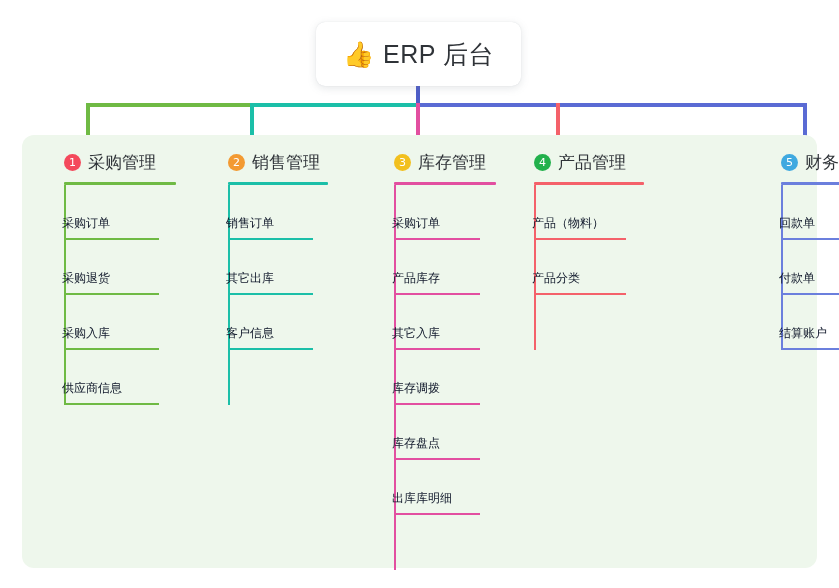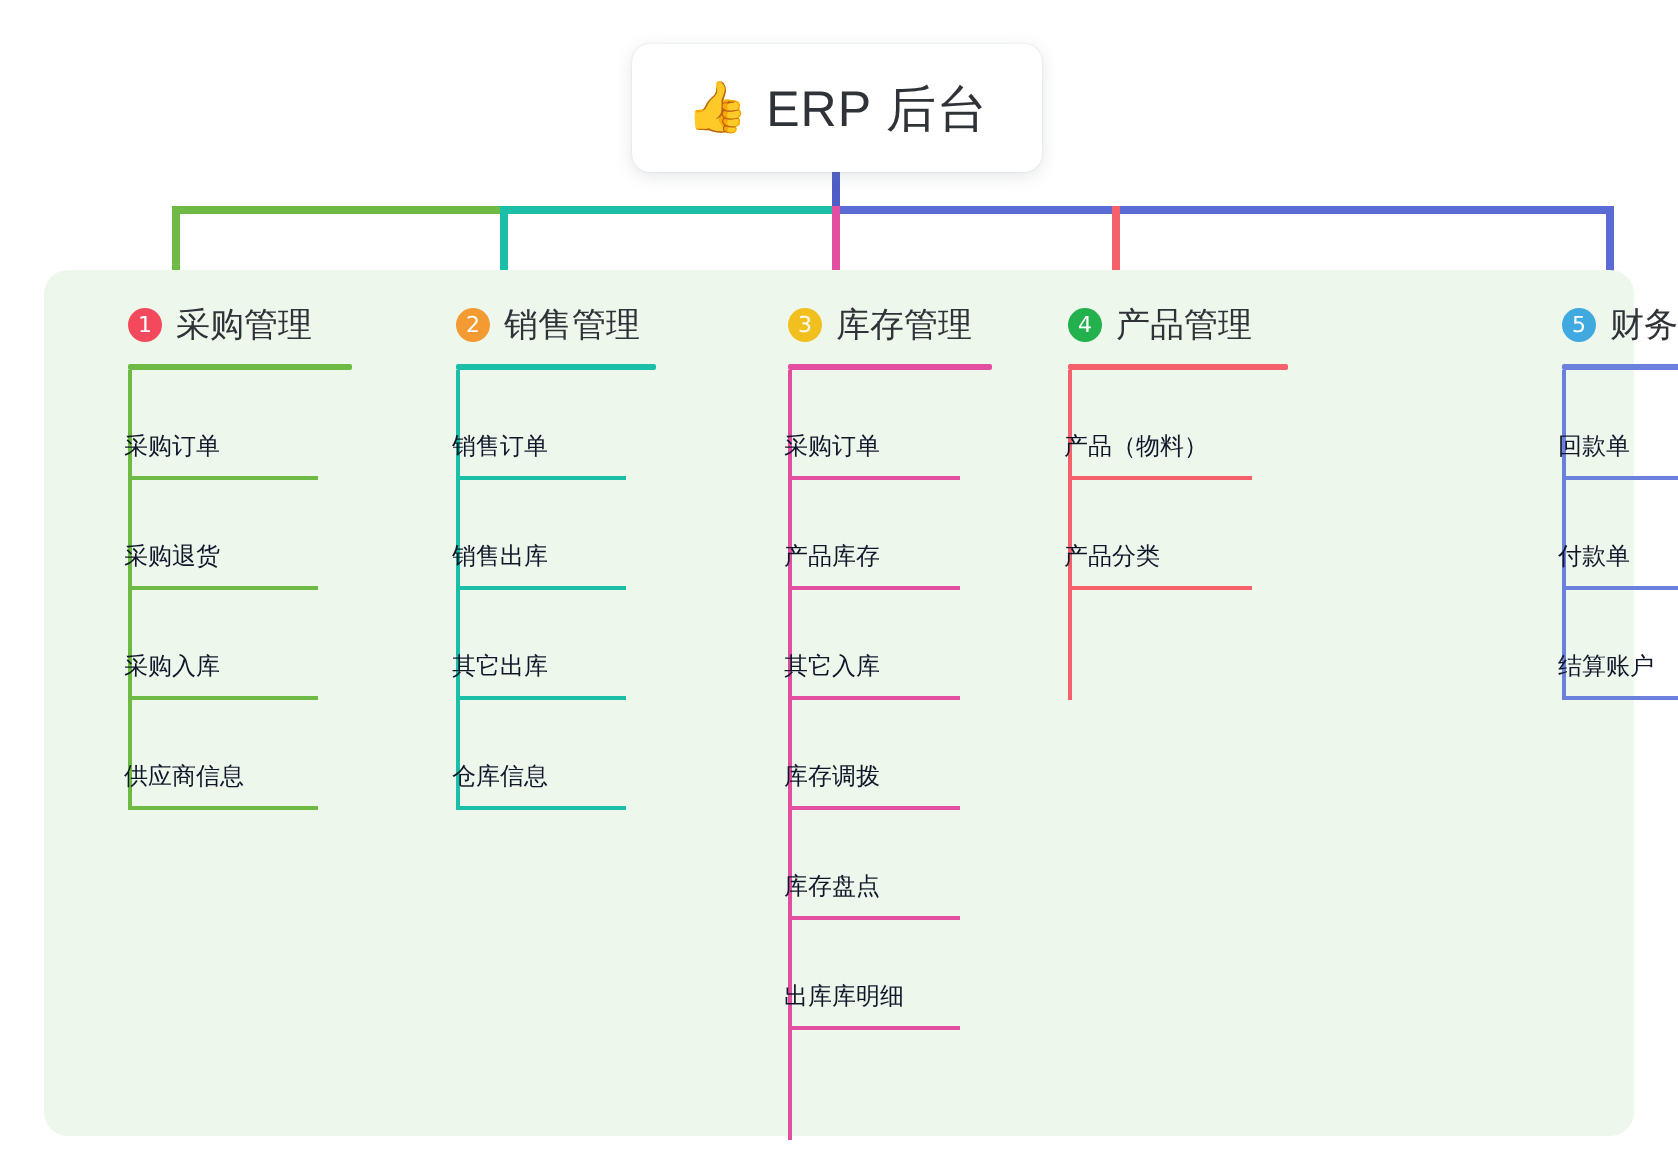--- a/index.html
+++ b/index.html
@@ -185,29 +185,25 @@
         <span class="col-title">销售管理</span>
       </div>
       <div class="head-rule" style="background: rgb(27, 191, 168); width: 100px; margin-left: 14px;"></div>
       <div class="leaf-area">
         <div class="spine" style="background: rgb(27, 191, 168); height: 220px;"></div>
         <div class="leaf">
           <span class="leaf-label">销售订单</span>
           <div class="leaf-rule" style="background: rgb(27, 191, 168); width: 85px;"></div>
         </div>
         <div class="leaf">
-          <span class="leaf-label">销售出库</span>
-          <div class="leaf-rule" style="background: rgb(27, 191, 168); width: 85px;"></div>
-        </div>
-        <div class="leaf">
           <span class="leaf-label">其它出库</span>
           <div class="leaf-rule" style="background: rgb(27, 191, 168); width: 85px;"></div>
         </div>
         <div class="leaf">
-          <span class="leaf-label">仓库信息</span>
+          <span class="leaf-label">客户信息</span>
           <div class="leaf-rule" style="background: rgb(27, 191, 168); width: 85px;"></div>
         </div>
       </div>
     </div>
     <div class="column" style="left: 358px; top: 12px; width: 140px;">
       <div class="col-head">
         <span class="badge" style="background: rgb(242, 192, 30);">3</span>
         <span class="col-title">库存管理</span>
       </div>
       <div class="head-rule" style="background: rgb(226, 79, 160); width: 102px; margin-left: 14px;"></div>

